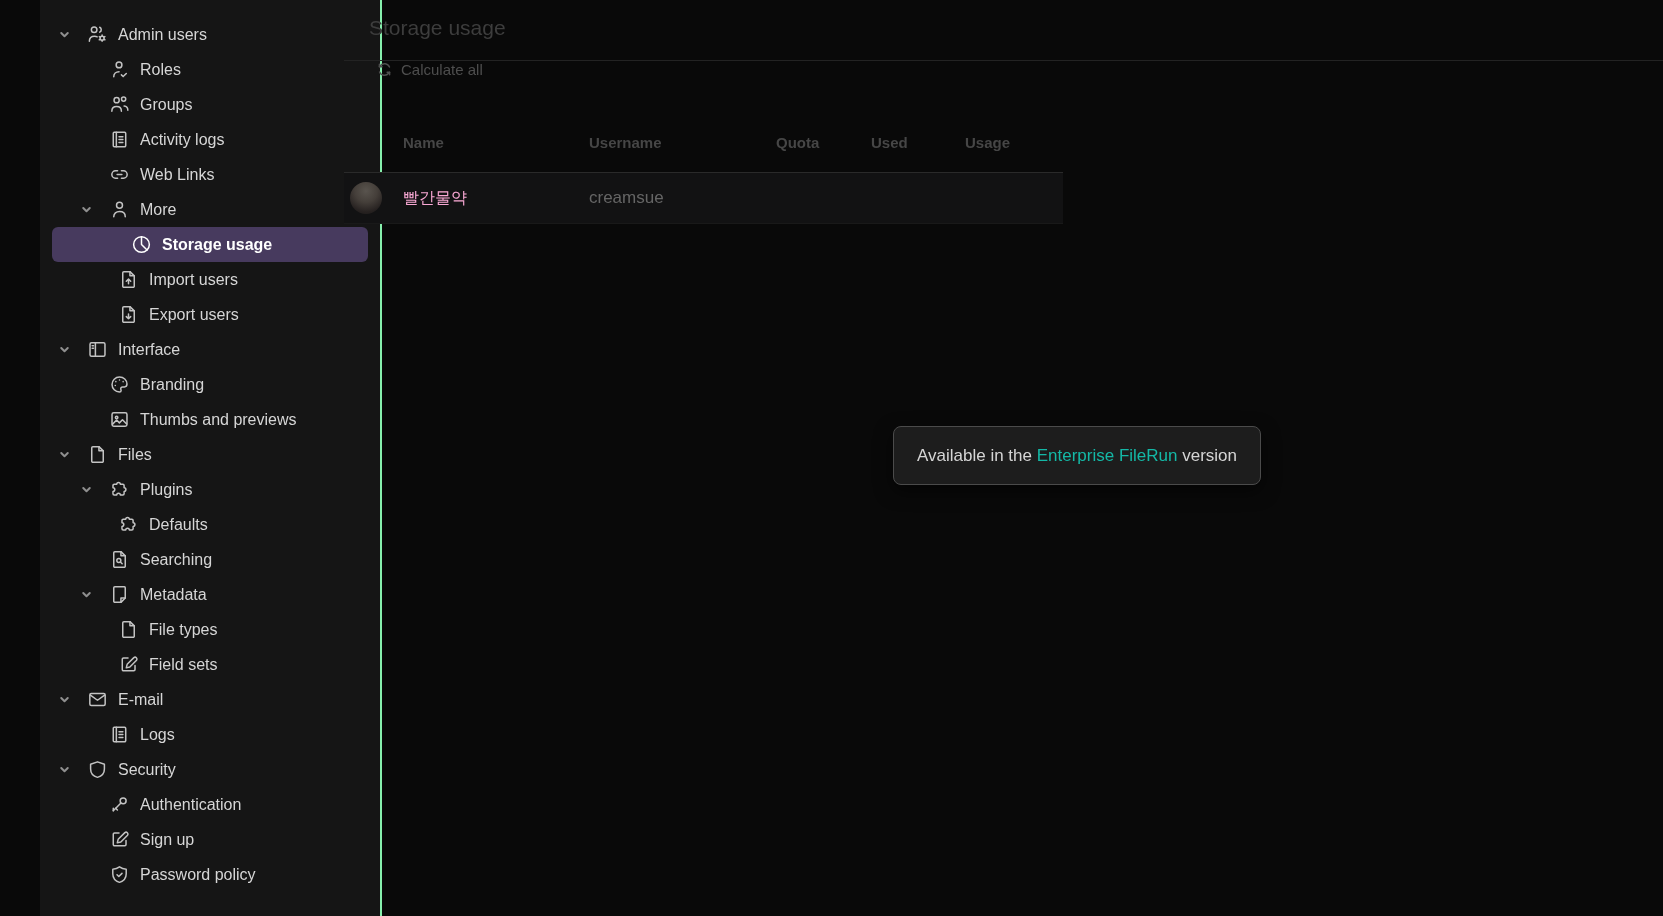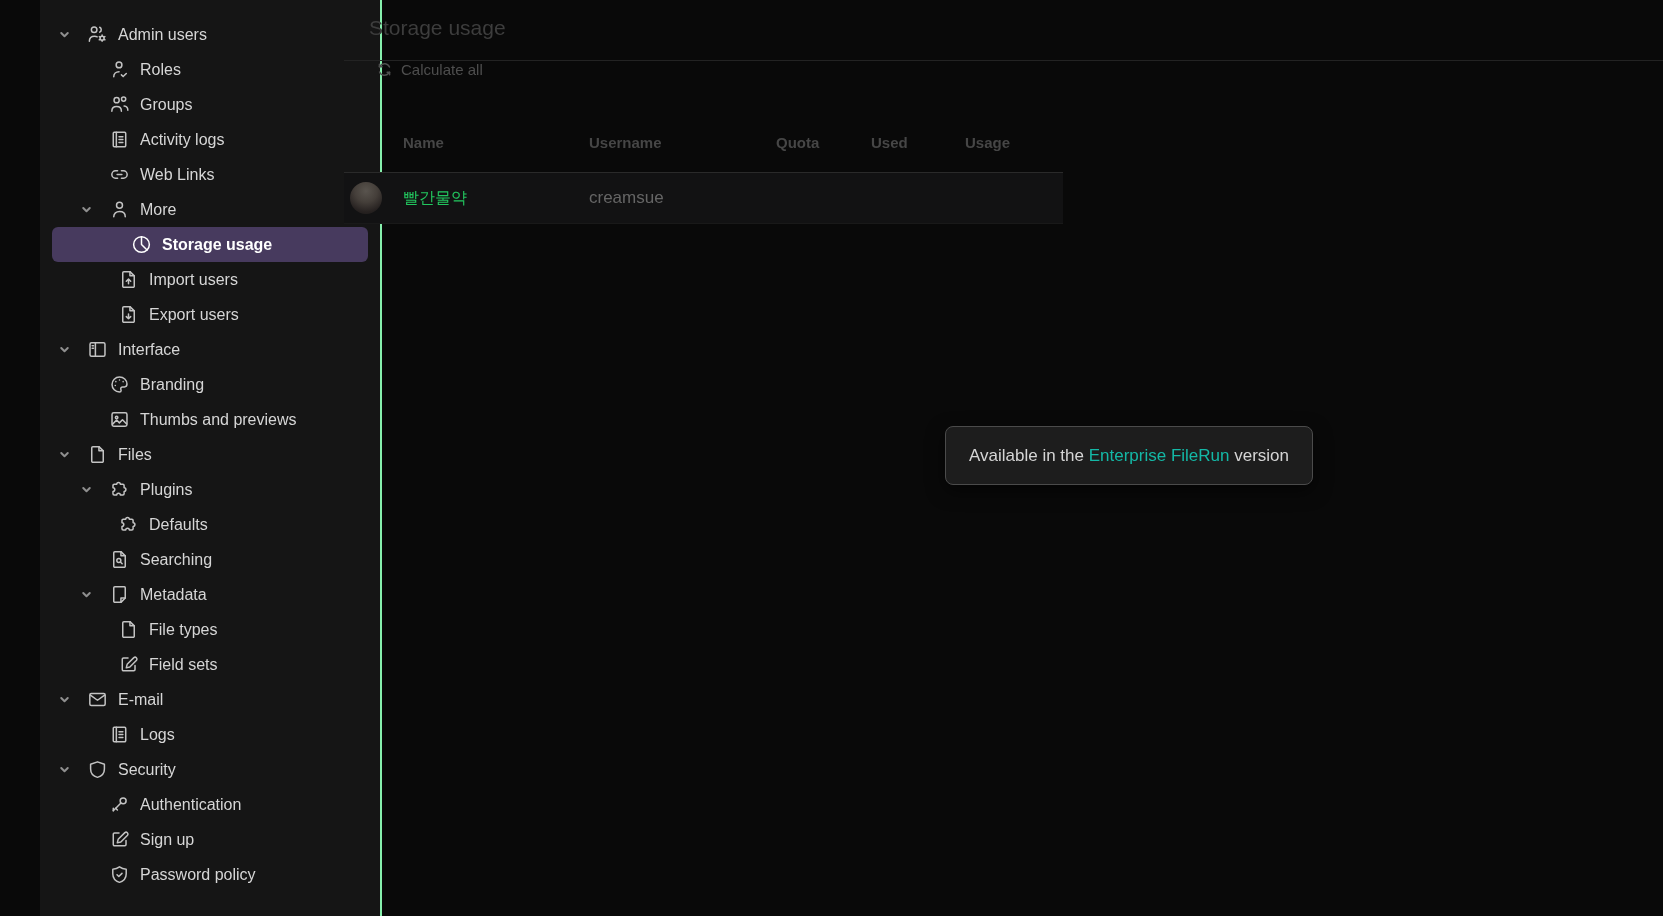--- a/index.html
+++ b/index.html
@@ -44,27 +44,27 @@
   .thead,.trow{
     display:grid;grid-template-columns:59px 186px 187px 95px 94px 98px;align-items:center;
   }
   .thead{height:60px;color:#464646;font-size:15px;border-bottom:1px solid #2a2a2a;}
   .thead .th{cursor:pointer;font-weight:bold;}
   .trow{height:50px;background:#121213;border-bottom:1px solid #191919;cursor:pointer;}
   .avatar{
     width:32px;height:32px;border-radius:50%;margin-left:6px;
     background:radial-gradient(circle at 50% 28%,#59544e 0%,#453f3a 40%,#262120 75%,#1c1917 100%);
   }
-  .cell-name{color:#22c55e;font-size:16px;}
+  .cell-name{color:#f9a8d4;font-size:16px;}
   .cell-user{color:#656565;font-size:17px;}
   .cell-dim{color:#4a4a4a;font-size:15px;}
 
   
   .notice{
-    position:absolute;left:945px;top:426px;width:368px;height:59px;box-sizing:border-box;
+    position:absolute;left:893px;top:426px;width:368px;height:59px;box-sizing:border-box;
     background:#1d1d1d;border:1px solid #4b4b4b;border-radius:8px;
     display:flex;align-items:center;justify-content:center;
     font-size:17px;color:#d5d5d5;box-shadow:0 6px 18px rgba(0,0,0,.55);
     white-space:pre;
   }
   .notice a{color:#14b8a6;text-decoration:none;cursor:pointer;}
 </style>
 </head>
 <body>
 

